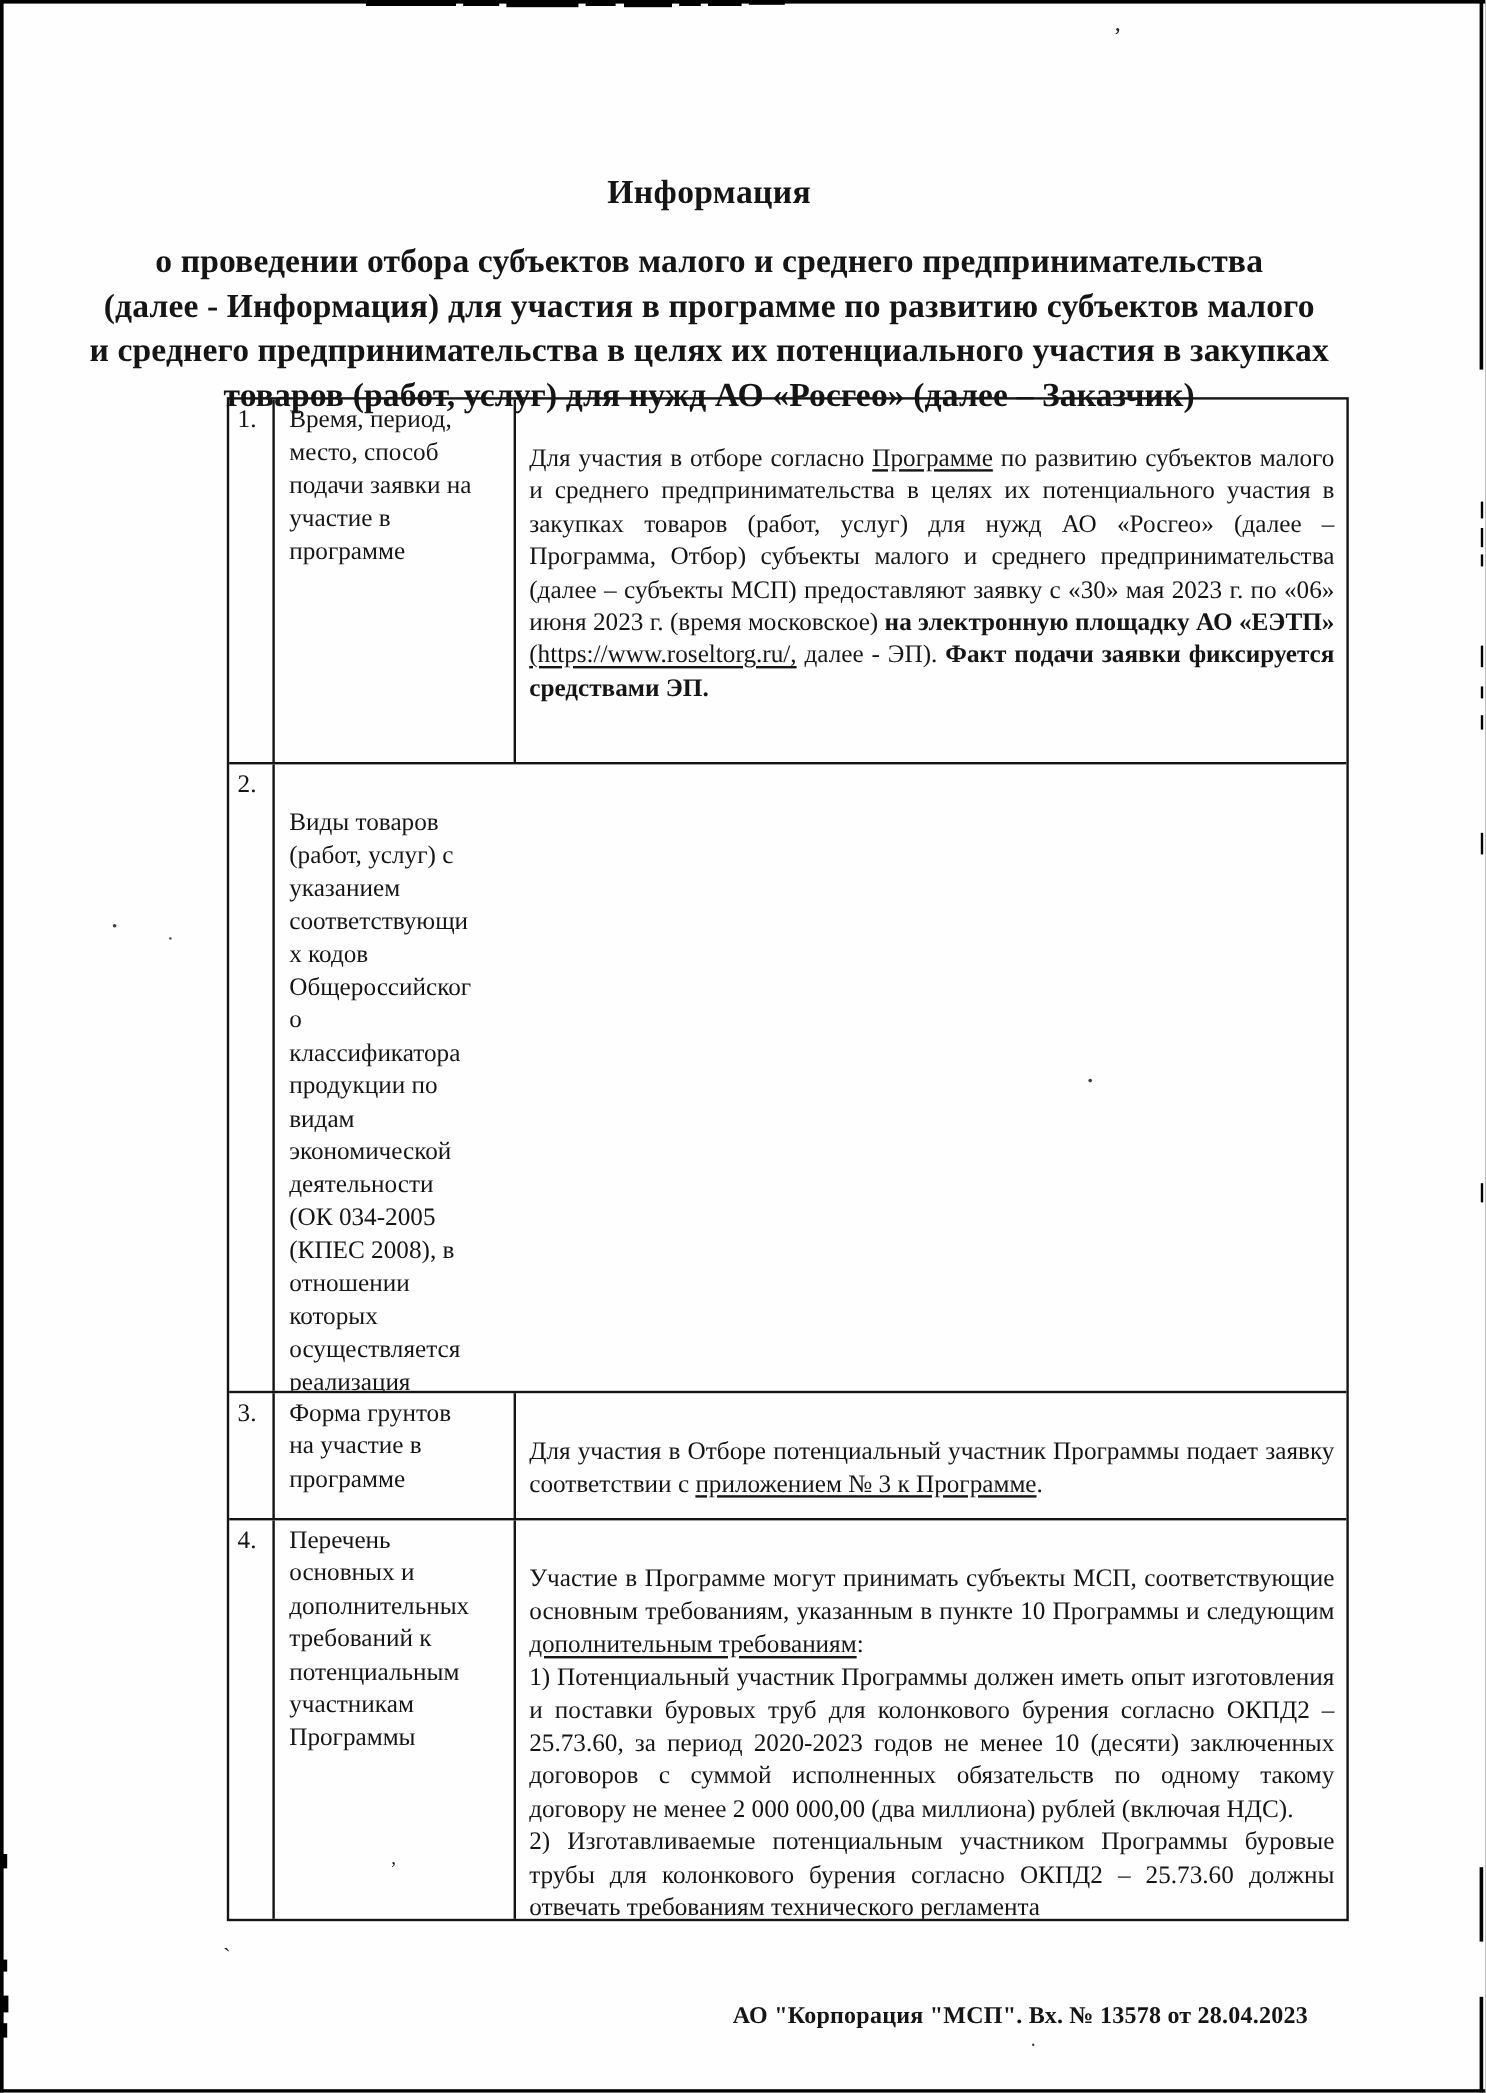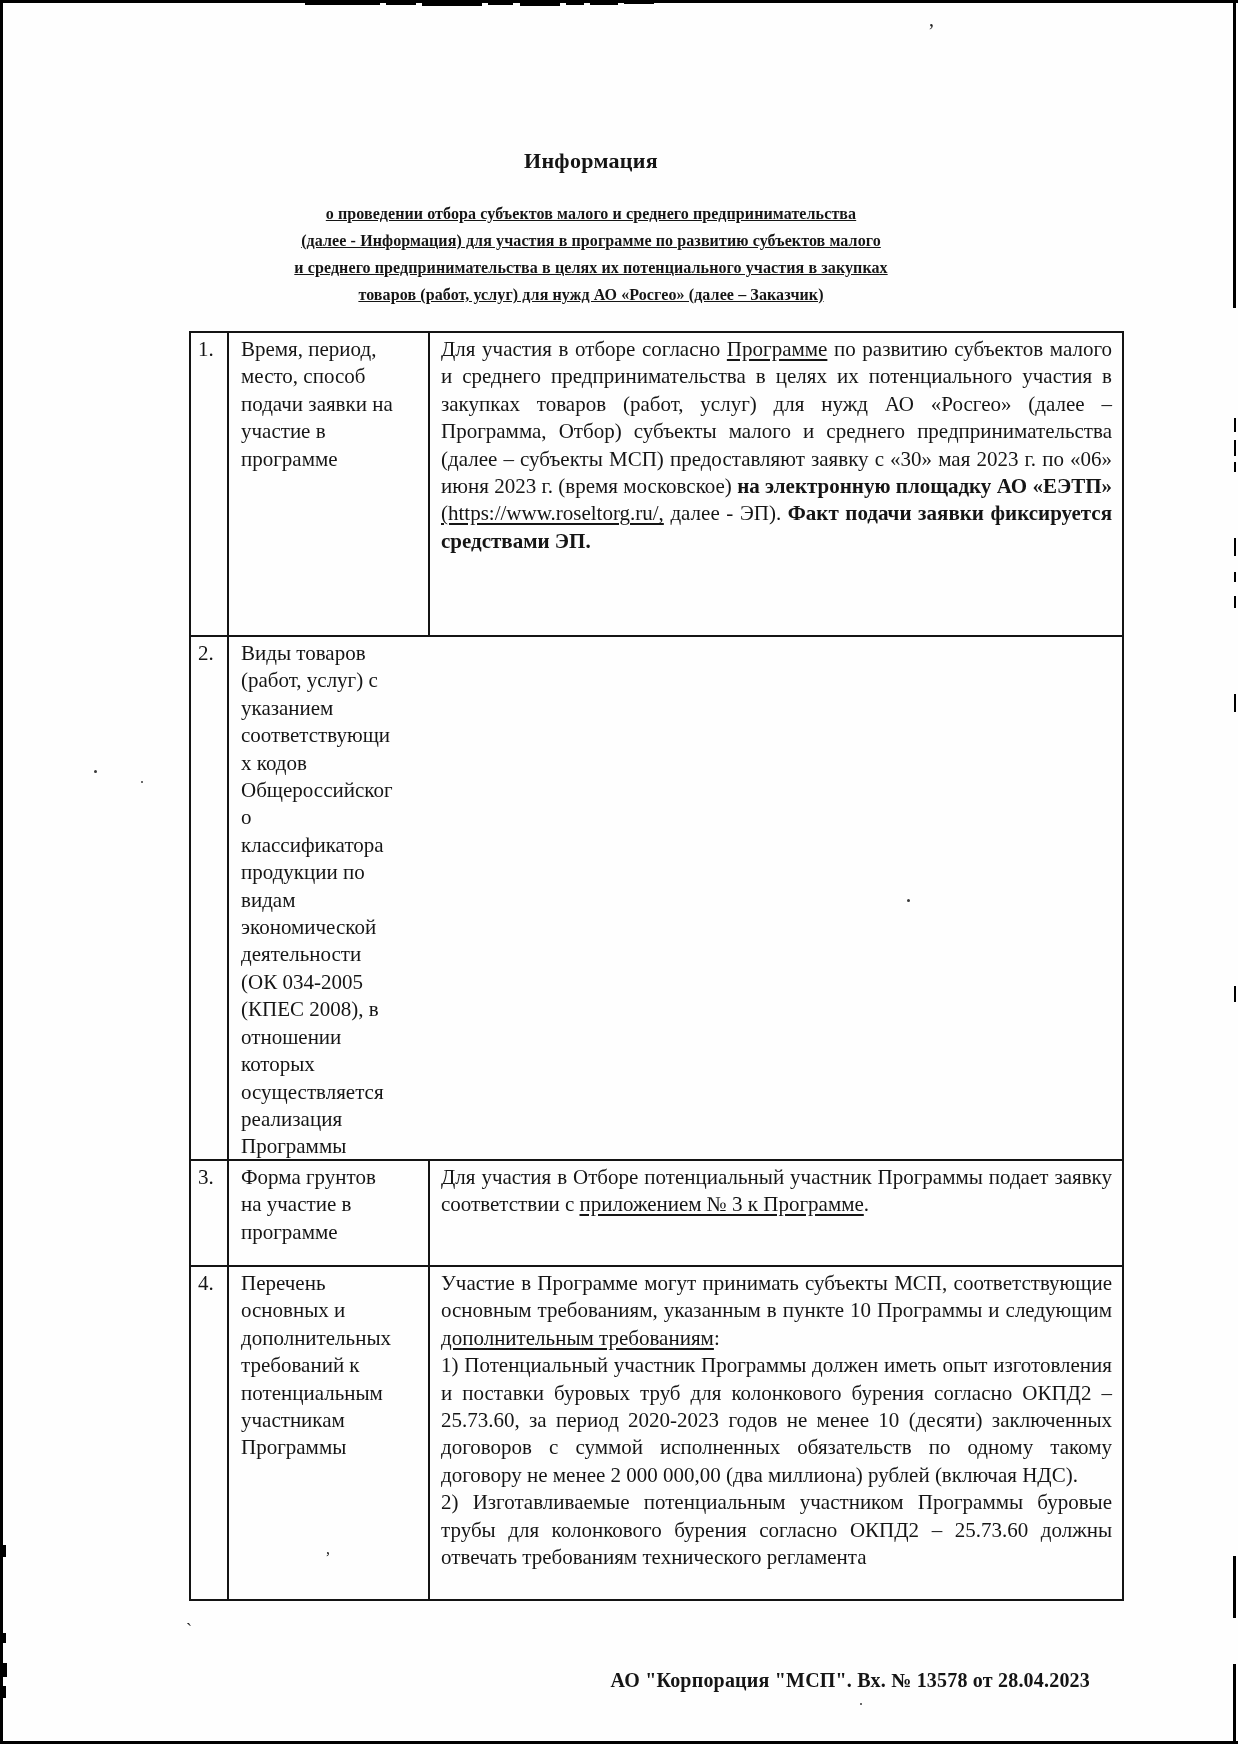--- a/index.html
+++ b/index.html
@@ -14,41 +14,41 @@
   
   .frame{position:absolute;background:#000;}
   .seg{position:absolute;background:#000;}
   .speck{position:absolute;color:#222;font-family:"Liberation Serif",serif;}
   .dot{position:absolute;background:#3a3a3a;border-radius:50%;}
   
   .heading{
     position:absolute;top:148px;left:60px;width:1062px;
     text-align:center;font-weight:bold;
   }
-  .title{font-size:22px;line-height:25px;letter-spacing:.3px;}
+  .title{font-size:28px;line-height:25px;letter-spacing:.3px;}
   .subtitle{
-    margin-top:27px;font-size:16px;line-height:27px;
-    white-space:pre-line;letter-spacing:.1px;text-decoration:underline;
+    margin-top:27px;font-size:28px;line-height:37px;
+    white-space:pre-line;letter-spacing:.1px;
   }
   
   .doc-table{
     position:absolute;left:189px;top:331px;width:935px;
     border:2px solid #141414;box-sizing:border-box;
   }
   .tr{
     display:grid;grid-template-columns:38px 201px 1fr;
     border-bottom:2px solid #141414;box-sizing:border-box;
   }
   .tr:last-child{border-bottom:none;}
   .r1{height:304px}.r2{height:524px}.r3{height:106px}.r4{height:332px}
   .td{
     border-right:2px solid #141414;box-sizing:border-box;
     font-size:21px;line-height:27.4px;overflow:hidden;
   }
-  .td:last-child{border-right:none;}
+  .td:last-child{border-right:none;margin-top:32px;}
   .td.num{padding:3px 0 0 7px;}
   .td.label{padding:3px 4px 0 12px;white-space:pre-line;}
   .td.content{padding:3px 10px 0 11px;text-align:justify;}
   .td.content p{margin:0;}
   .b{font-weight:bold;}
   .u{text-decoration:underline;text-underline-offset:3px;}
   
   .footer{
     position:absolute;top:1669px;right:148px;
     font-size:20px;font-weight:bold;letter-spacing:.2px;

